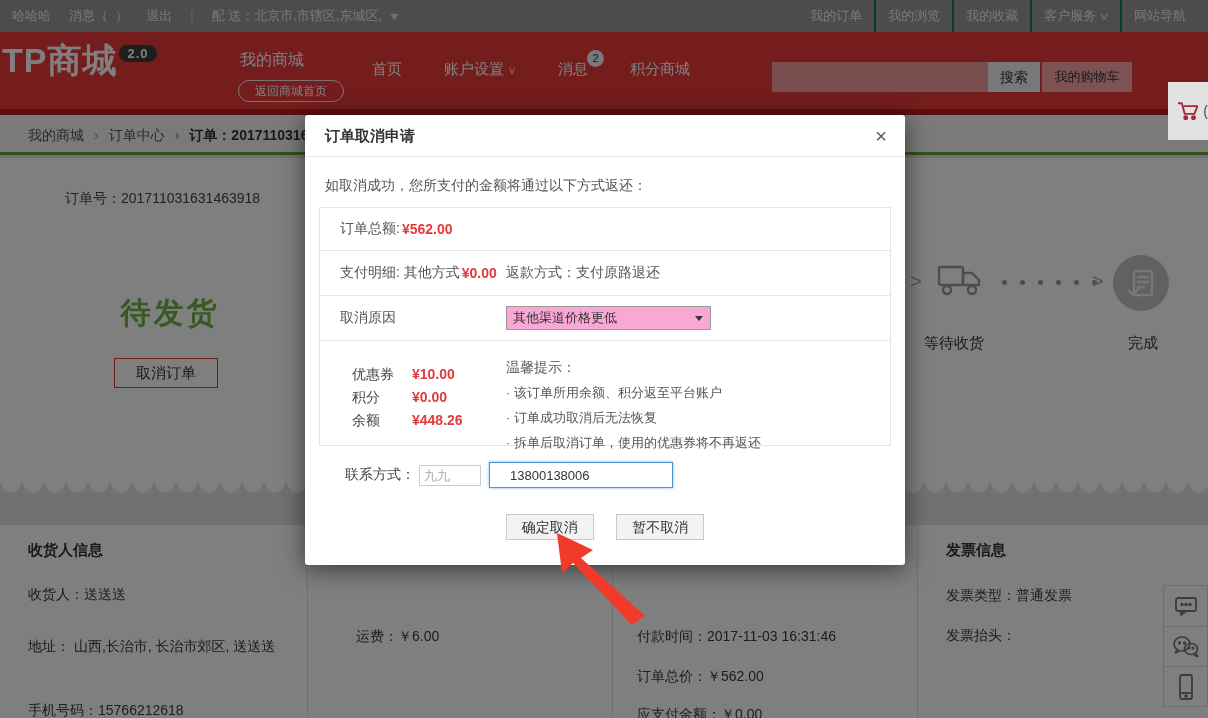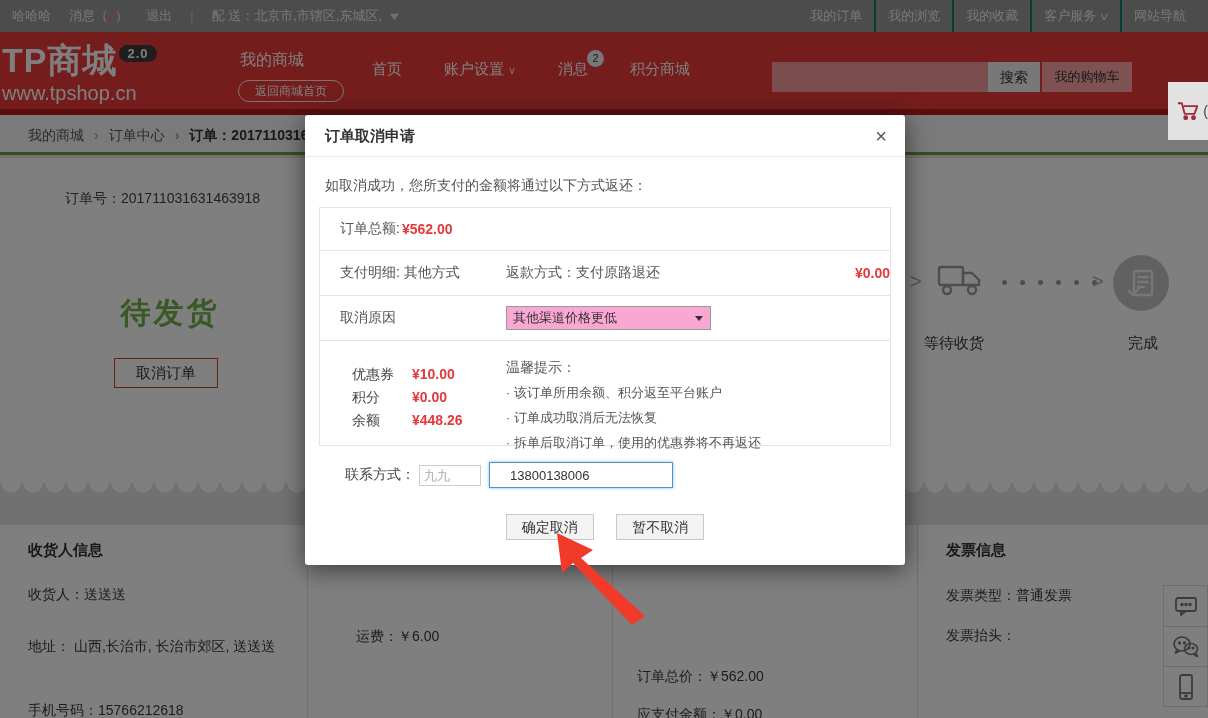--- a/index.html
+++ b/index.html
@@ -77,21 +77,21 @@
   .overlay { position:absolute; inset:0; background:rgba(0,0,0,.5); z-index:10; }
 
   
   .modal { position:absolute; left:305px; top:115px; width:600px; height:450px; background:#fff; border-radius:3px; box-shadow:0 4px 24px rgba(0,0,0,.55); z-index:30; }
   .m-head { height:42px; line-height:42px; padding:0 20px; border-bottom:1px solid #e8e8e8; font-size:15px; font-weight:bold; color:#333; position:relative; }
   .m-close { position:absolute; right:18px; top:0; font-size:20px; font-weight:normal; color:#555; cursor:pointer; }
   .m-intro { margin:20px 20px 12px; font-size:14px; color:#555; }
   .m-table { margin:0 14px; border:1px solid #e5e5e5; font-size:14px; color:#555; }
   .m-row { position:relative; padding-left:20px; display:flex; align-items:center; }
   .m-row + .m-row { border-top:1px solid #e5e5e5; }
-  .r1 { height:42px; } .r2 { height:45px;justify-content:space-between; } .r3 { height:45px; } .r4 { height:105px; align-items:flex-start; }
+  .r1 { height:42px; } .r2 { height:45px; } .r3 { height:45px; } .r4 { height:105px; align-items:flex-start; }
   .redval { color:#e4393c; font-weight:bold; margin-left:2px; }
   .col2pos { position:absolute; left:186px; }
   .fakesel { position:absolute; left:186px; top:10px; width:205px; height:24px; border:1px solid #999; background:#f9a8d4; font-size:13px; color:#333; line-height:22px; padding:0 6px; cursor:pointer; }
   .fakesel .tri { position:absolute; right:7px; top:9px; width:0; height:0; border-left:4px solid transparent; border-right:4px solid transparent; border-top:5px solid #333; }
   .funds { margin:22px 0 0 12px; }
   .frow { display:flex; line-height:23px; }
   .frow .fl { width:58px; color:#444; }
   .tips { position:absolute; left:186px; top:14px; font-size:13px; color:#555; line-height:25px; }
   .tips .tt { font-size:14px; }
   .m-contact { margin:16px 0 0 40px; font-size:14px; color:#444; display:flex; align-items:center; }
@@ -123,21 +123,20 @@
       <span>我的浏览</span>
       <span>我的收藏</span>
       <span><span>客户服务</span> <span class="chev">∨</span></span>
       <span>网站导航</span>
     </div>
   </div>
 
   <div class="hdr">
     <div class="logo">
       <div class="logo-t"><span>TP商城</span><span class="logo-badge">2.0</span></div>
-      <div class="logo-u">www.tpshop.cn</div>
     </div>
     <div class="mymall">我的商城</div>
     <div class="backhome">返回商城首页</div>
     <div class="nav">
       <span class="ni">首页</span>
       <span class="ni"><span>账户设置</span><span class="nchev">∨</span></span>
       <span class="ni"><span>消息</span><span class="badge">2</span></span>
       <span class="ni">积分商城</span>
     </div>
     <input class="searchbox" type="text" style="">
@@ -188,20 +187,21 @@
     <div class="icol c1">
       <div class="iline h" style="left:28px; top:16px;">收货人信息</div>
       <div class="iline" style="left:28px; top:61px;">收货人：送送送</div>
       <div class="iline" style="left:28px; top:101px; width:268px; line-height:40px;">地址：  山西,长治市,  长治市郊区, 送送送</div>
       <div class="iline" style="left:28px; top:177px;">手机号码：15766212618</div>
     </div>
     <div class="icol c2">
       <div class="iline" style="left:48px; top:103px;">运费：￥6.00</div>
     </div>
     <div class="icol c3">
+      <div class="iline" style="left:24px; top:103px;">付款时间：2017-11-03 16:31:46</div>
       <div class="iline" style="left:24px; top:143px;">订单总价：￥562.00</div>
       <div class="iline" style="left:24px; top:181px;">应支付金额：￥0.00</div>
     </div>
     <div class="icol c4">
       <div class="iline h" style="left:28px; top:16px;">发票信息</div>
       <div class="iline" style="left:28px; top:62px;">发票类型：普通发票</div>
       <div class="iline" style="left:28px; top:102px;">发票抬头：</div>
     </div>
   </div>
 

